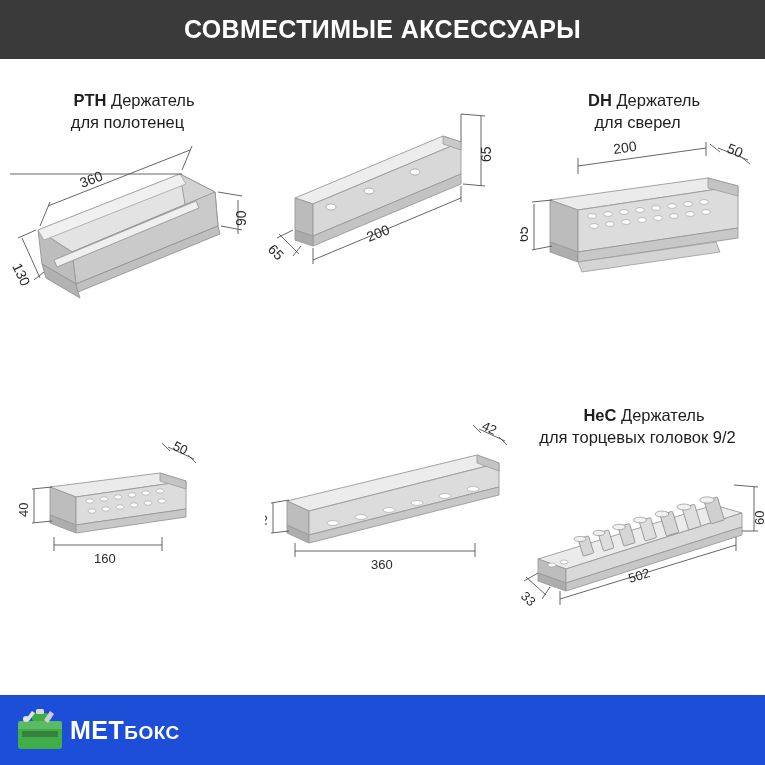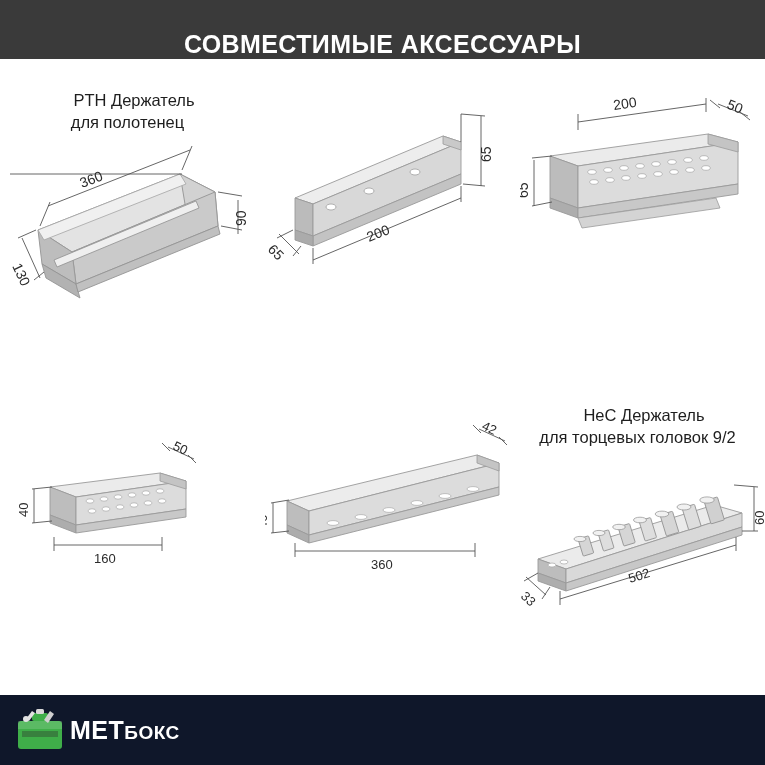--- a/index.html
+++ b/index.html
@@ -11,21 +11,21 @@
     font-family: "Liberation Sans", sans-serif;
     overflow: hidden;
     position: relative;
   }
 
   
   .header {
     height: 62px;
     background: #3a3a3a;
     display: flex;
-    align-items: flex-end;
+    align-items: center;
     justify-content: center;
     border-bottom: 3px solid #ffffff;
   }
   .header-title {
     color: #ffffff;
     font-size: 25px;
     font-weight: bold;
     letter-spacing: 0.4px;
     text-align: center;
   }
@@ -49,35 +49,35 @@
     flex-direction: column;
     align-items: center;
   }
   .cap {
     text-align: center;
     font-size: 16.5px;
     line-height: 1.32;
     color: #1e1e1e;
     max-width: 240px;
   }
-  .cap b { font-weight: normal; margin-left: 13px; }
+  .cap b { font-weight: bold; margin-left: 13px; }
   .fig {
     flex: 1 1 auto;
     width: 100%;
     position: relative;
   }
   .fig svg { position: absolute; left: 0; top: 0; }
 
   
   .footer {
     position: absolute;
     left: 0; bottom: 0;
     width: 765px;
     height: 73px;
-    background: #0f172a;
+    background: #1d4ed8;
     border-top: 3px solid #ffffff;
     display: flex;
     align-items: center;
   }
   .logo-wrap {
     display: flex;
     align-items: center;
     margin-left: 14px;
   }
   .logo-badge {
@@ -186,20 +186,24 @@
             <line x1="14" y1="144" x2="34" y2="164"></line>
             <line x1="28" y1="140" x2="12" y2="148"></line>
             <line x1="36" y1="156" x2="28" y2="166"></line>
           </g>
           <text x="2" y="160" transform="rotate(46 2 160)" font-size="14" fill="#2b2b2b" font-family="Liberation Sans, sans-serif">65</text>
         </svg>
       </div>
     </div>
 
     <div class="cell">
+      <div class="cap">
+        <b>DH</b><span> Держатель</span><br>
+        <span>для сверел</span>
+      </div>
       <div class="fig">
         <svg width="248" height="175" viewBox="0 0 248 175">
           <g>
 
             <polygon points="30,66 188,44 218,52 58,76" fill="#ebebeb" stroke="#9a9a9a" stroke-width="0.9"></polygon>
             <polygon points="30,66 58,76 58,118 30,108" fill="#bcbcbc" stroke="#9a9a9a" stroke-width="0.9"></polygon>
             <polygon points="58,76 218,52 218,94 58,118" fill="#dcdcdc" stroke="#9a9a9a" stroke-width="0.9"></polygon>
 
             <g fill="#ffffff" stroke="#a6a6a6" stroke-width="0.7">
               <ellipse cx="72" cy="82" rx="4.3" ry="2.3"></ellipse>

